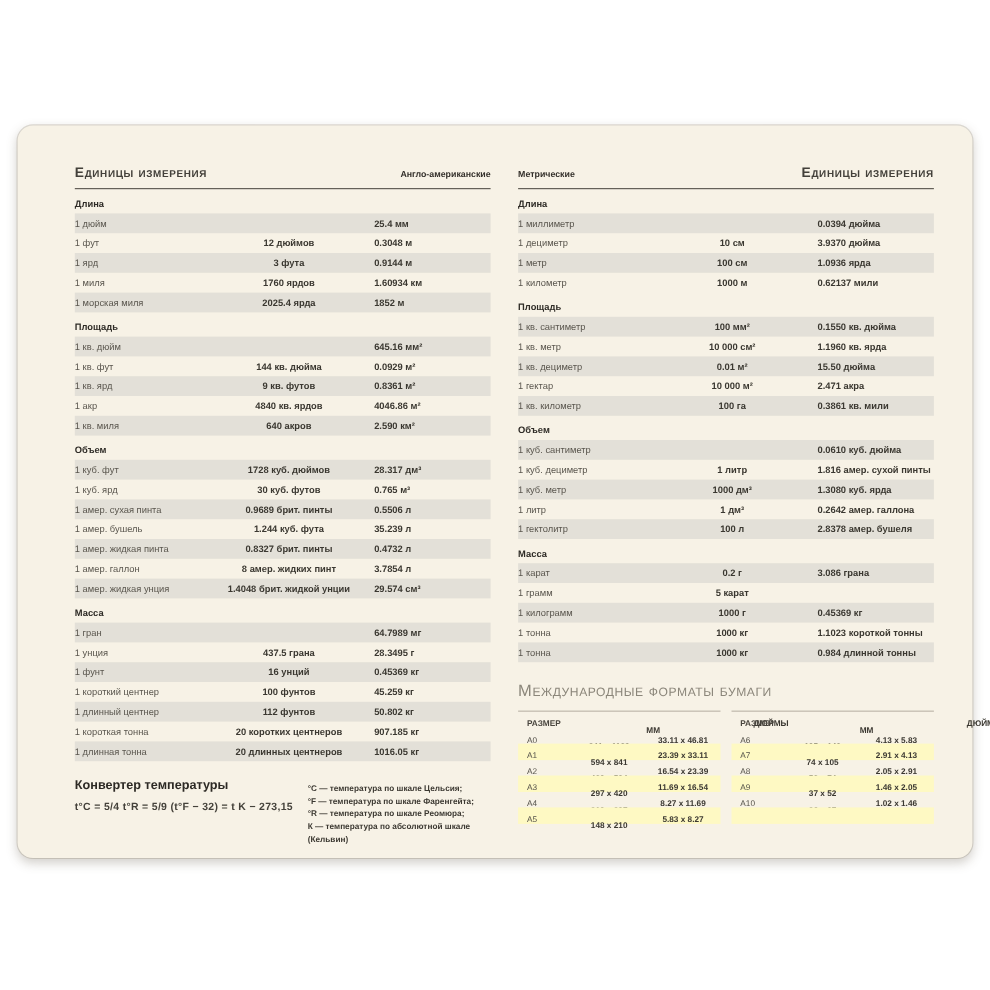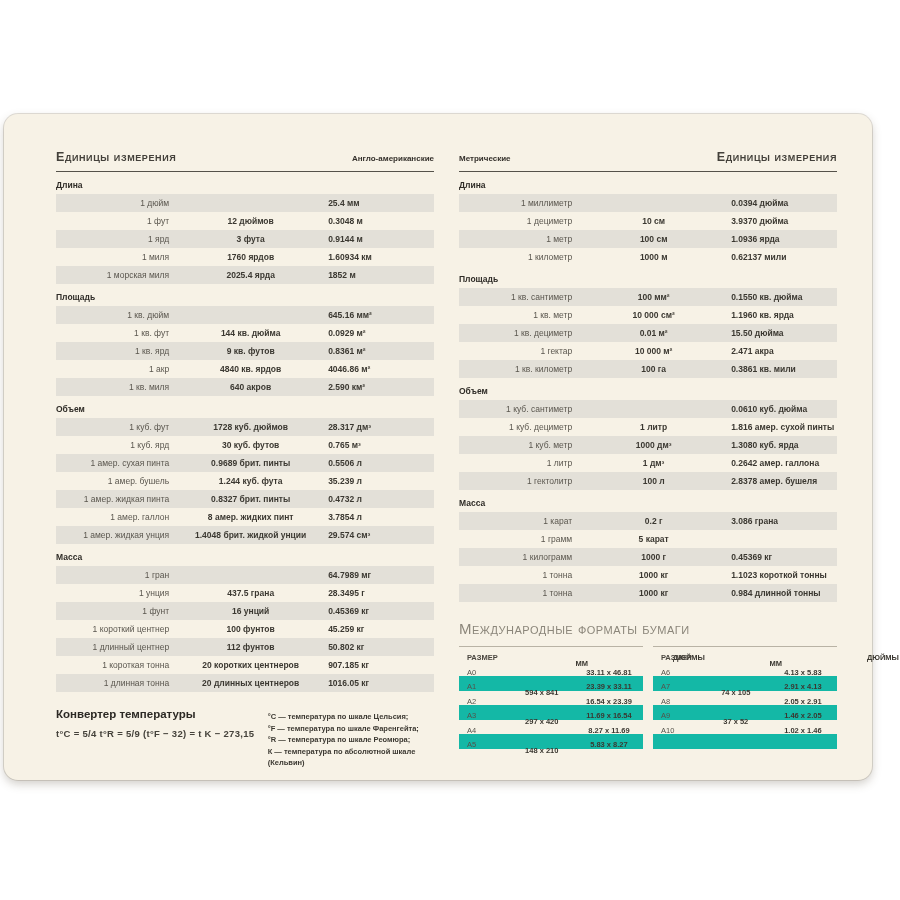--- a/index.html
+++ b/index.html
@@ -2,21 +2,21 @@
 <html><head>
 <meta charset="utf-8">
 <style>
   html,body{margin:0;padding:0;}
   body{
     width:900px;height:900px;background:#ffffff;position:relative;
     font-family:"Liberation Sans", sans-serif;color:#3a3a3a;
     -webkit-font-smoothing:antialiased;
   }
   .spread{
-    position:absolute;left:4px;top:114px;width:868px;height:666px;
+    position:absolute;left:16px;top:114px;width:868px;height:666px;
     background:#f7f2e6;border-radius:14px;
     box-shadow:0 4px 10px rgba(90,80,60,0.28), 0 0 0 1px rgba(160,150,130,0.30);
   }
   .col{position:absolute;top:0;height:666px;}
   .col-left{left:52px;width:378px;}
   .col-right{left:455px;width:378px;}
 
   .page-header{
     display:flex;justify-content:space-between;align-items:baseline;
     margin-top:36px;padding-bottom:7px;border-bottom:1.5px solid #55524a;
@@ -27,21 +27,21 @@
   }
   .page-subtitle{font-size:8px;font-weight:bold;color:#332f2a;}
 
   .section-label{font-size:8.5px;font-weight:bold;color:#2f2c27;margin:8px 0 4px 0;}
   .unit-table{display:flex;flex-direction:column;}
   .unit-row{
     display:grid;grid-template-columns:31% 41% 28%;
     height:18px;align-items:center;font-size:8.5px;
   }
   .unit-table .unit-row:nth-child(odd){background:#e3e0d8;}
-  .u1{text-align:right;color:#5a564e;padding-right:4px;white-space:nowrap;}
+  .u1{text-align:left;color:#5a564e;padding-right:4px;white-space:nowrap;}
   .u2{text-align:center;font-weight:bold;color:#3b3831;white-space:nowrap;}
   .u3{text-align:left;font-weight:bold;color:#3b3831;white-space:nowrap;}
 
   .temp-block{display:flex;margin-top:16px;}
   .temp-left{width:56%;}
   .temp-title{font-size:11.5px;font-weight:bold;color:#2c2924;margin:0 0 8px 0;}
   .temp-formula{font-size:9.5px;font-weight:bold;color:#45423b;letter-spacing:0.3px;}
   .temp-notes{width:44%;padding-top:3px;}
   .temp-note{font-size:7.5px;font-weight:bold;color:#3b3831;line-height:11.5px;}
 
@@ -49,21 +49,21 @@
   .paper-title{
     font-variant:small-caps;font-size:15px;letter-spacing:0.5px;
     color:#8b867a;margin-bottom:9px;
   }
   .paper-tables{display:flex;gap:10px;}
   .paper-table{width:50%;display:flex;flex-direction:column;}
   .paper-row{
     display:grid;grid-template-columns:27% 36% 37%;
     height:14.5px;align-items:center;font-size:7.5px;
   }
-  .paper-table .paper-row:nth-child(2n+3){background:#14b8a6;}
+  .paper-table .paper-row:nth-child(2n+3){background:#fef9c3;}
   .paper-header{font-weight:bold;border-top:1px solid #b9b3a5;color:#4a463f;gap:40px;}
   .p1{text-align:left;padding-left:8px;color:#55524a;white-space:nowrap;}
   .p2{text-align:center;font-weight:bold;color:#3b3831;white-space:nowrap;margin-top:12px;}
   .p3{text-align:center;font-weight:bold;color:#3b3831;white-space:nowrap;}
   .paper-header .p1{font-weight:bold;color:#4a463f;}
 </style>
 </head>
 <body>
 
 <div class="spread">

